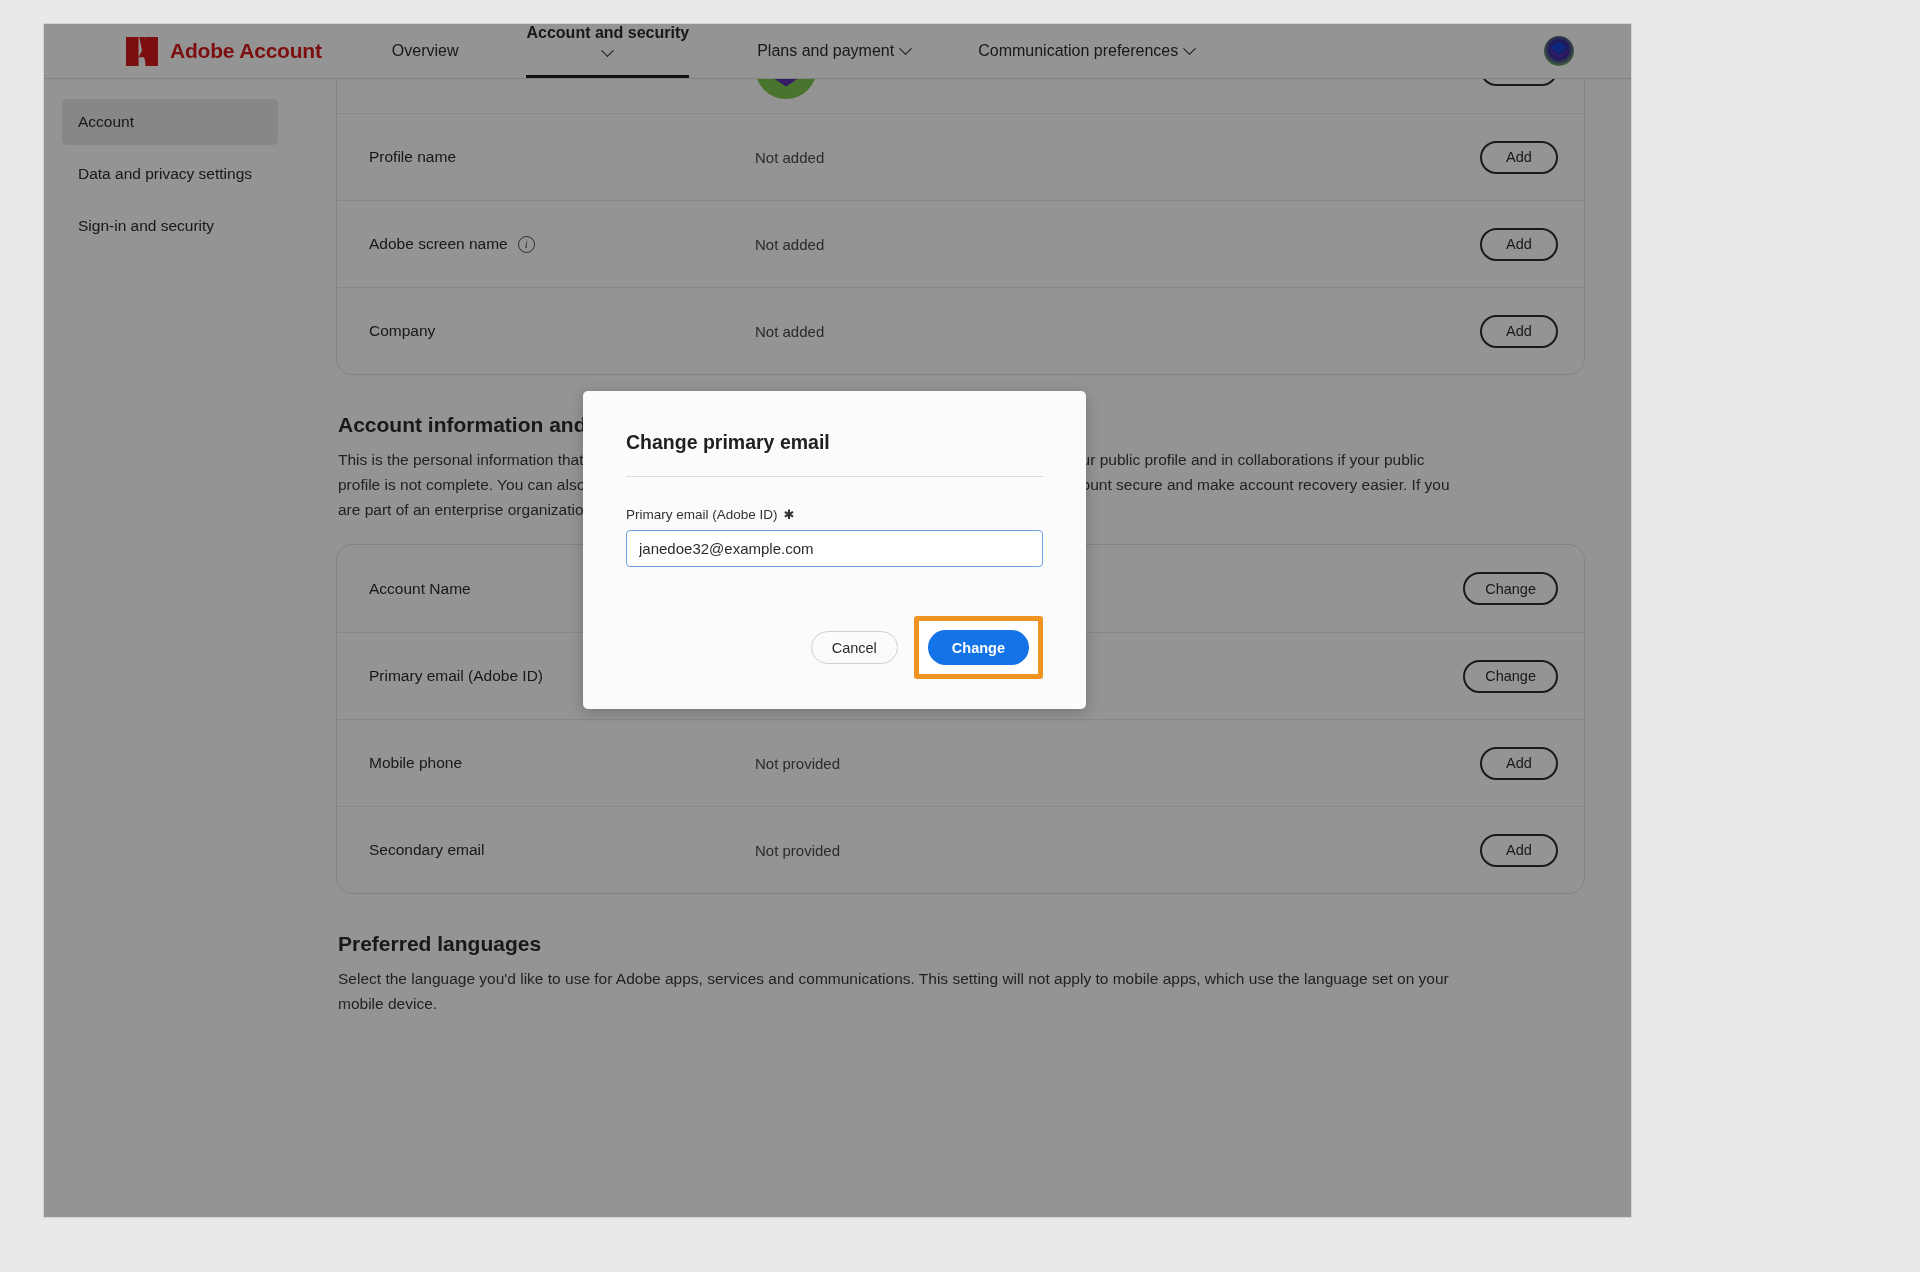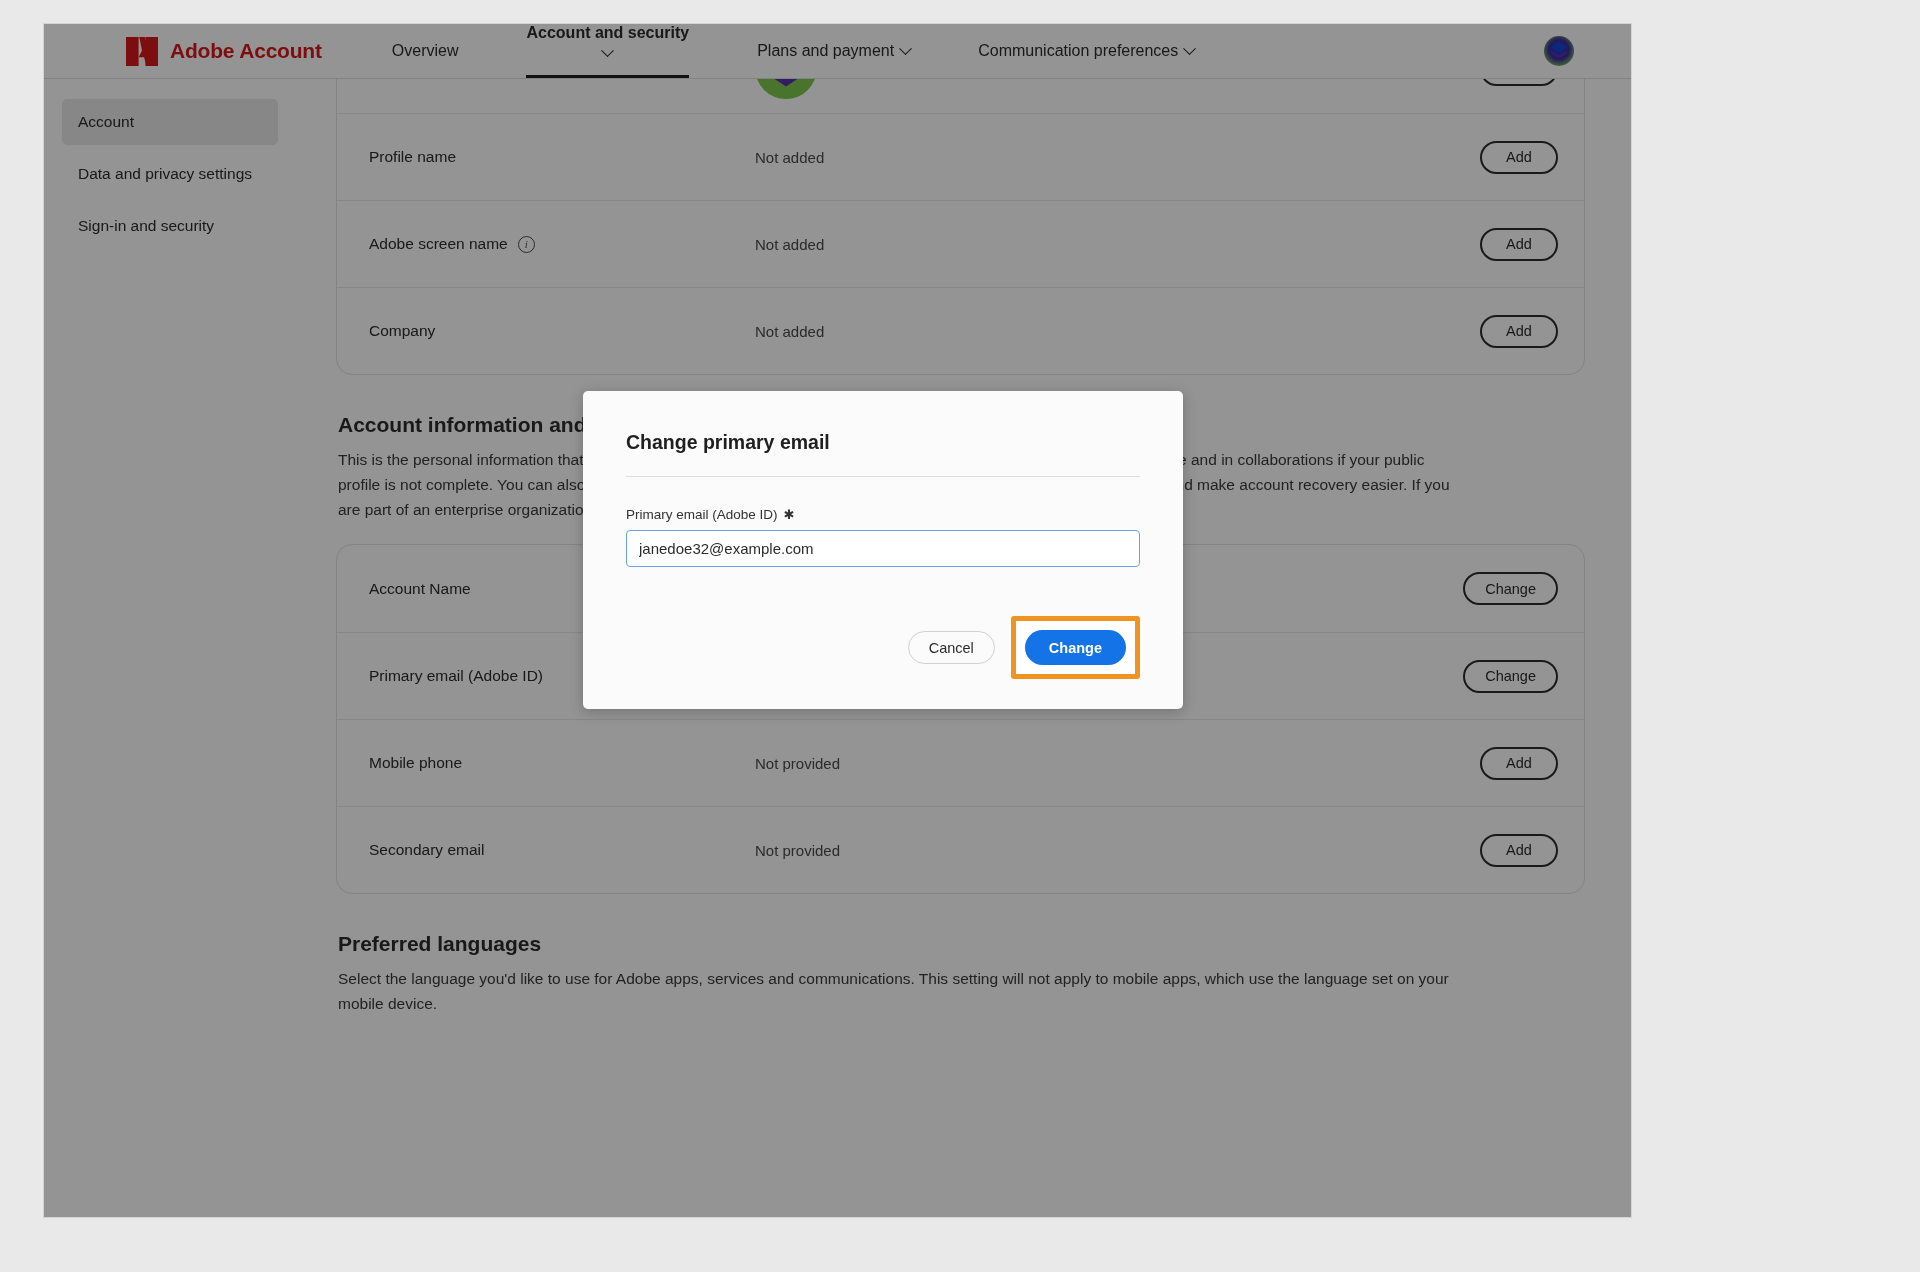--- a/index.html
+++ b/index.html
@@ -197,21 +197,21 @@
   
   #modal-layer {
     position: absolute;
     inset: 0;
     z-index: 60;
     pointer-events: none;
   }
   #modal {
     position: absolute;
     left: 539px; top: 367px;
-    width: 600px; height: 318px;
+    width: 503px; height: 318px;
     background: #fbfbfb;
     border-radius: 5px;
     box-shadow: 0 3px 14px rgba(0,0,0,0.22);
     padding: 40px 43px 18px 43px;
     pointer-events: auto;
   }
   #modal-title {
     font-size: 19.5px;
     font-weight: bold;
     color: #1f1f1f;

